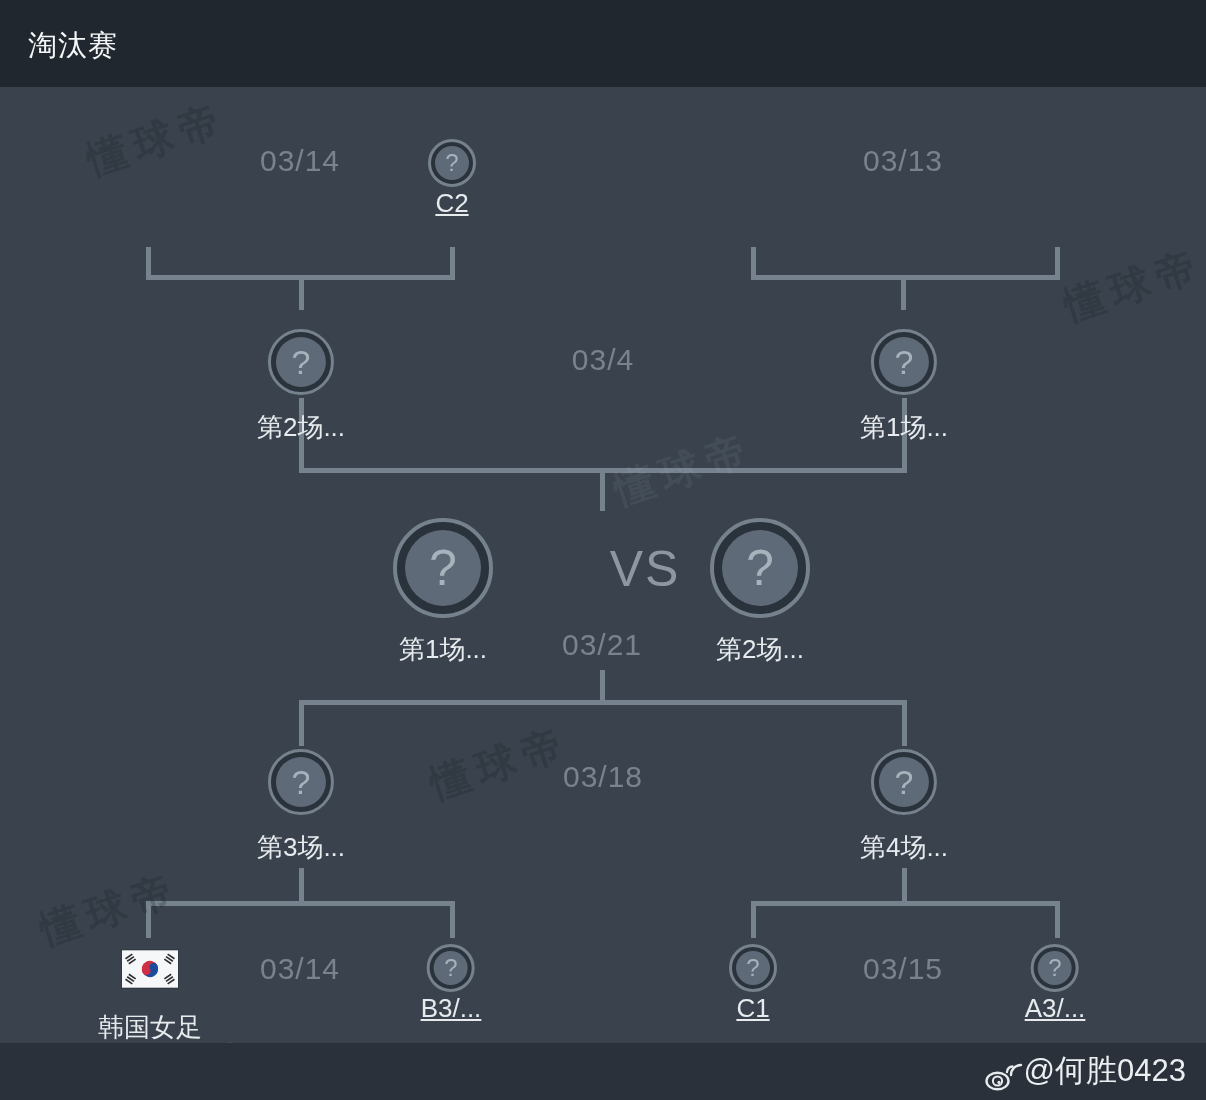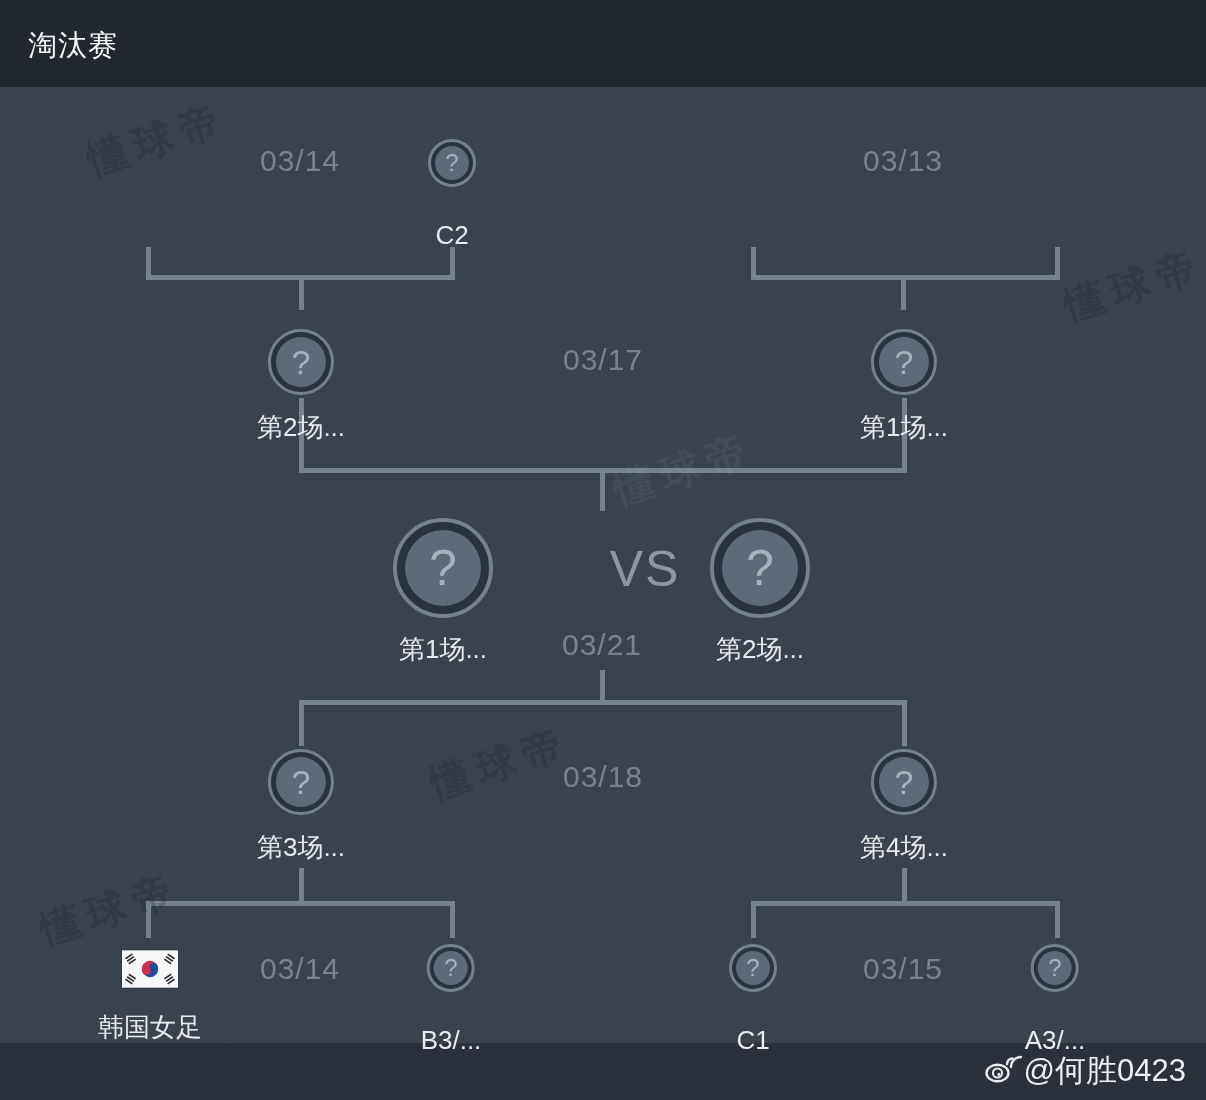--- a/index.html
+++ b/index.html
@@ -5,34 +5,34 @@
   html,body{margin:0;padding:0;background:#10151a;}
   .page{
     position:relative;width:1206px;height:1100px;overflow:hidden;
     background:#3a434d;font-family:"Liberation Sans",sans-serif;cursor:default;
     -webkit-font-smoothing:antialiased;
   }
   
   .titlebar{position:absolute;left:0;top:0;width:1206px;height:87px;background:#20272e;z-index:3;}
   .titlebar .title{position:absolute;left:28px;top:26px;font-size:29px;font-weight:500;color:#f4f6f7;letter-spacing:1px;}
   .footerbar{position:absolute;left:0;top:1043px;width:1206px;height:57px;background:#2a313a;z-index:3;}
-  .credit{position:absolute;right:20px;top:1050px;display:flex;align-items:flex-start;gap:1px;z-index:5;}
+  .credit{position:absolute;right:20px;top:1050px;display:flex;align-items:flex-end;gap:1px;z-index:5;}
   .credit .handle{font-size:31px;color:#eceff1;font-weight:500;}
   
   .wm{position:absolute;font-size:40px;font-weight:700;letter-spacing:8px;
       transform:rotate(-18deg);color:rgba(18,24,31,0.22);white-space:nowrap;z-index:2;pointer-events:none;}
   .wm.light{color:rgba(200,210,220,0.07);}
   
   .hline,.vline{position:absolute;background:#76828e;z-index:1;}
   .hline{height:5px;} .vline{width:5px;}
   
   .node{position:absolute;display:flex;flex-direction:column;align-items:center;transform:translateX(-50%);z-index:4;}
   .flag{display:block;box-shadow:0 0 0 1px rgba(0,0,0,0.15);}
   .team{font-size:26px;color:#e8ebee;white-space:nowrap;}
-  .gap-flag{margin-top:22px;} .gap-sm{margin-top:33px;} .gap-md{margin-top:15px;} .gap-lg{margin-top:14px;}
+  .gap-flag{margin-top:22px;} .gap-sm{margin-top:1px;text-decoration:underline;} .gap-md{margin-top:15px;} .gap-lg{margin-top:14px;}
   .qcircle{border-radius:50%;background:#2a323b;display:flex;align-items:center;justify-content:center;box-sizing:border-box;}
   .qcircle .qinner{border-radius:50%;background:#5e6a77;display:flex;align-items:center;justify-content:center;color:#a8b2bc;}
   .qcircle.sm{width:48px;height:48px;border:3px solid #75818d;}
   .qcircle.sm .qinner{width:34px;height:34px;font-size:24px;}
   .qcircle.md{width:66px;height:66px;border:3px solid #75818d;}
   .qcircle.md .qinner{width:50px;height:50px;font-size:34px;}
   .qcircle.lg{width:100px;height:100px;border:4px solid #75818d;}
   .qcircle.lg .qinner{width:76px;height:76px;font-size:50px;}
   
   .date{position:absolute;transform:translateX(-50%);font-size:30px;color:#79838e;letter-spacing:1px;white-space:nowrap;z-index:4;}
@@ -104,21 +104,21 @@
   <div class="date" style="left:903px;top:144px">03/13</div>
 
   <div class="node" style="left:301px;top:329px">
     <div class="qcircle md">
         <div class="qinner">
           <span>?</span>
         </div>
       </div>
     <div class="team gap-md">第2场...</div>
   </div>
-  <div class="date" style="left:603px;top:343px">03/17</div>
+  <div class="date" style="left:603px;top:343px">03/4</div>
   <div class="node" style="left:904px;top:329px">
     <div class="qcircle md">
         <div class="qinner">
           <span>?</span>
         </div>
       </div>
     <div class="team gap-md">第1场...</div>
   </div>
 
   <div class="node" style="left:443px;top:518px">

